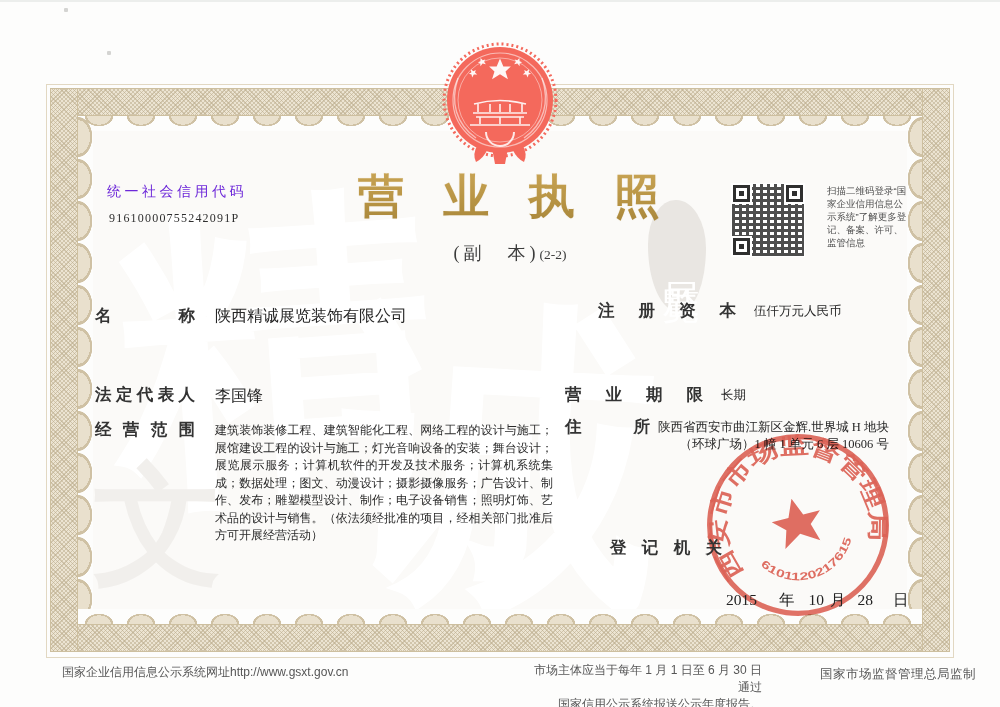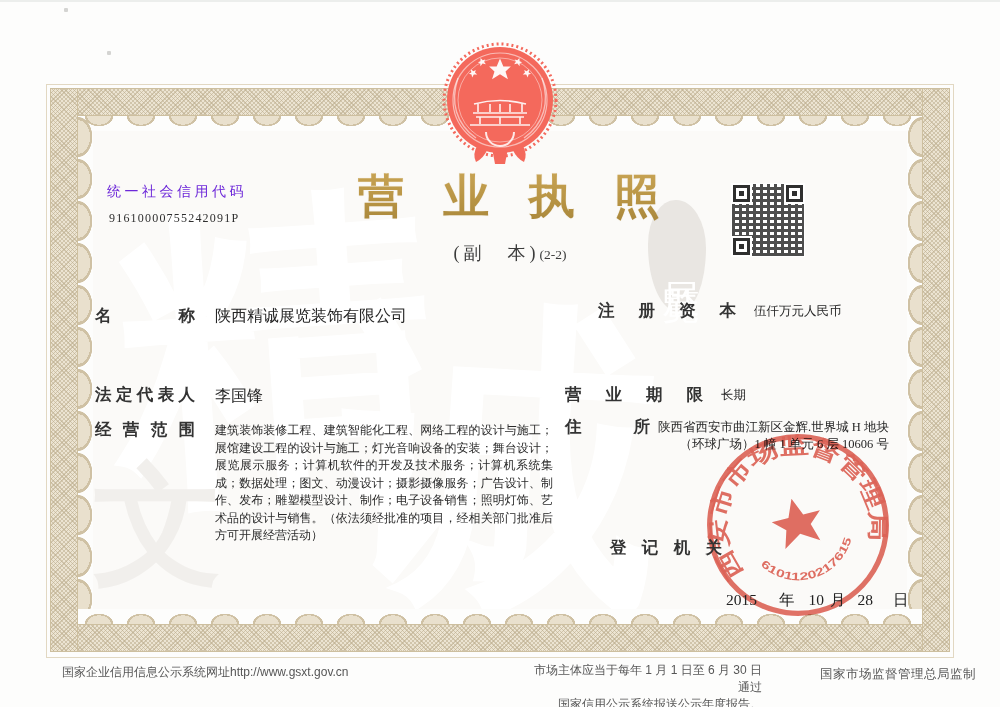--- a/index.html
+++ b/index.html
@@ -173,20 +173,21 @@
   <div class="abs doc-subtitle">
     <span>(副　本)</span><span class="copyno">(2-2)</span>
   </div>
 
   <div class="abs qr">
     <div class="qr-noise"></div>
     <div class="finder" style="left:2px;top:2px;"></div>
     <div class="finder" style="right:2px;top:2px;"></div>
     <div class="finder" style="left:2px;bottom:2px;"></div>
   </div>
+  <div class="abs qr-caption">扫描二维码登录“国家企业信用信息公示系统”了解更多登记、备案、许可、监管信息</div>
 
   <div class="abs row" style="left:95px;top:304px;align-items:center;">
     <span class="lb lb-l">名称</span>
     <span class="vl vl-md">陕西精诚展览装饰有限公司</span>
   </div>
   <div class="abs row" style="left:95px;top:384px;">
     <span class="lb lb-l">法定代表人</span>
     <span class="vl vl-md">李国锋</span>
   </div>
   <div class="abs row" style="left:95px;top:419px;">

